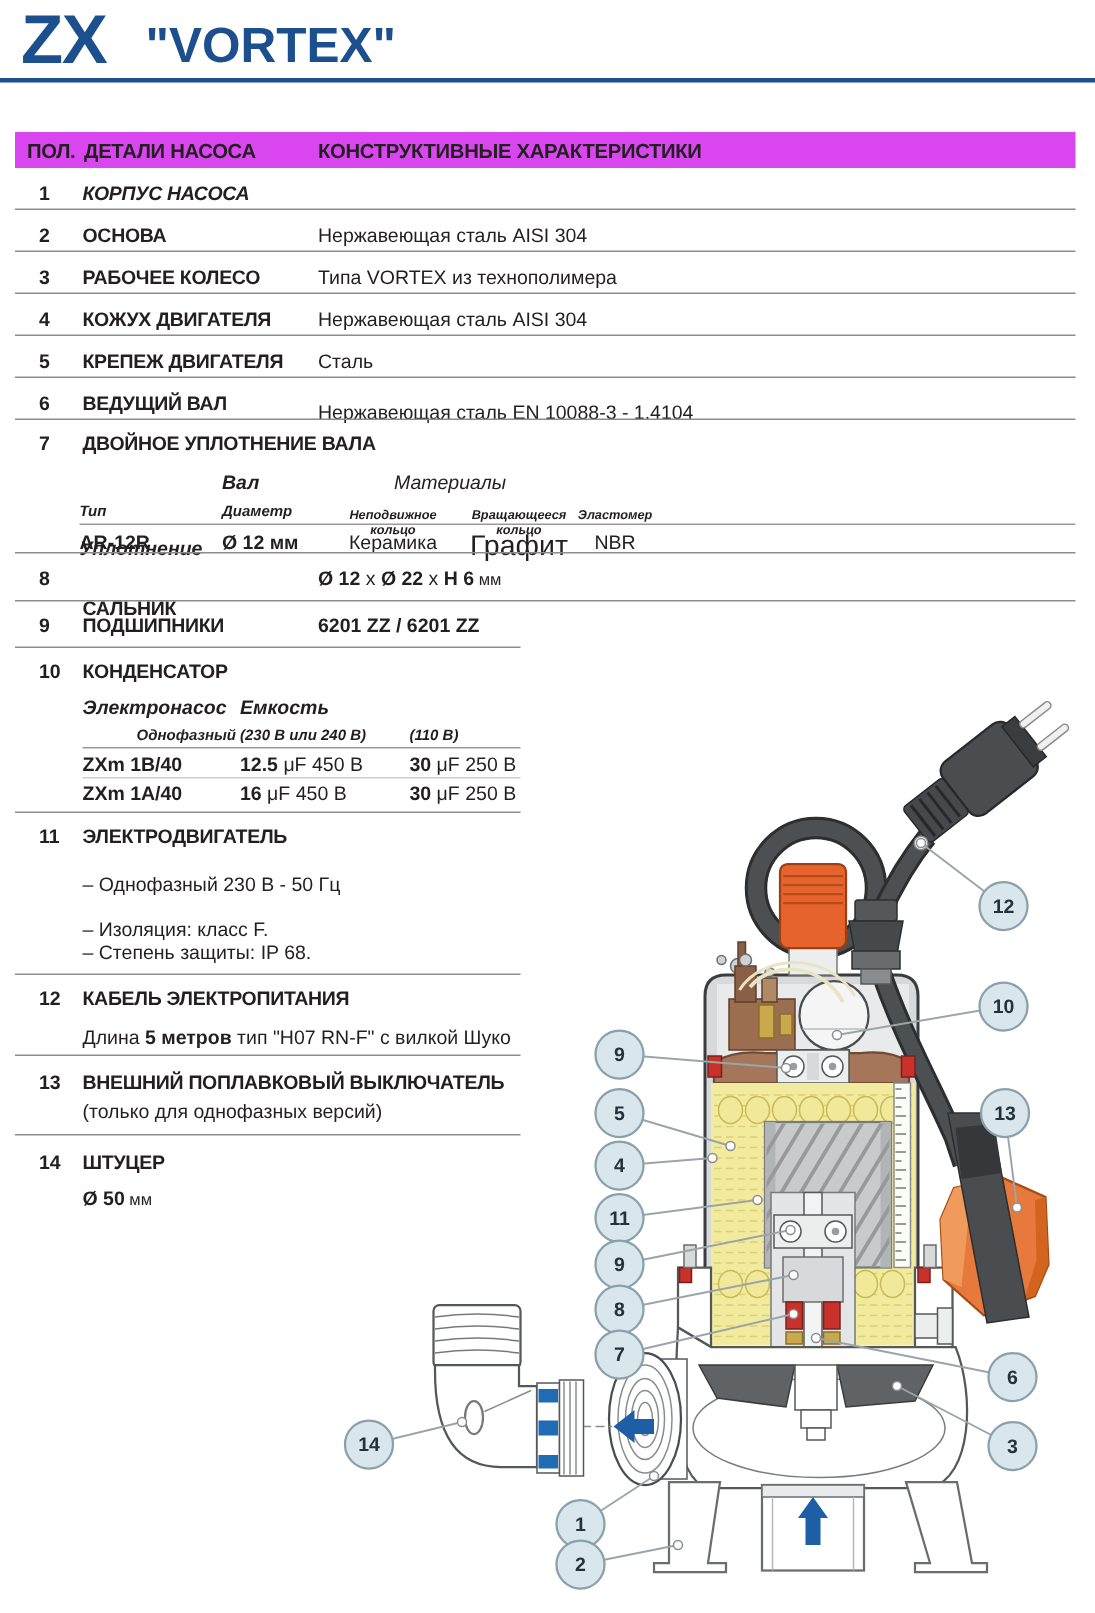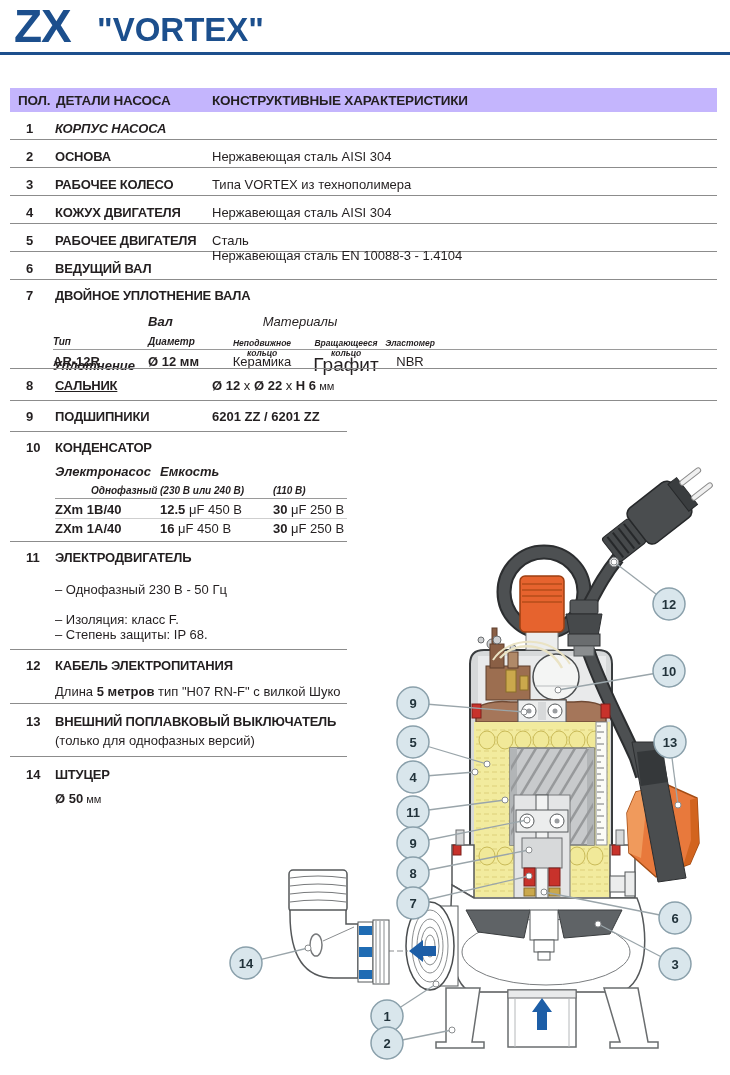--- a/index.html
+++ b/index.html
@@ -1,21 +1,21 @@
 <!DOCTYPE html>
 <html><head>
 <meta charset="utf-8">
 <style>
   html,body{margin:0;padding:0;background:#fff;}
   .page{position:relative;width:730px;height:1075px;background:#fff;overflow:hidden;
         font-family:"Liberation Sans","DejaVu Sans",sans-serif;color:#231f20;}
   .abs{position:absolute;white-space:nowrap;}
   .brand{color:#1c4f8d;font-weight:bold;letter-spacing:-1px;}
   .rule{position:absolute;left:0;width:730px;height:3px;background:#1c4f8d;}
-  .thead{position:absolute;left:10px;width:707px;height:24px;background:#c4b5fd;text-decoration:underline;}
+  .thead{position:absolute;left:10px;width:707px;height:24px;background:#d946ef;text-decoration:underline;}
   .thead span{position:absolute;top:5px;font-weight:bold;font-size:13.5px;letter-spacing:-0.2px;}
   .num{position:absolute;left:26px;font-weight:bold;font-size:13px;}
   .lbl{position:absolute;left:55px;font-weight:bold;font-size:13px;letter-spacing:-0.2px;}
   .val{position:absolute;left:212px;font-size:13px;}
   .dv{position:absolute;left:10px;width:707px;border-top:1px solid #8c8c8c;height:0;}
   .dv.short{width:337px;}
   .bi{font-style:italic;font-weight:bold;font-size:13px;position:absolute;}
   .si{font-style:italic;font-weight:bold;font-size:10px;position:absolute;}
   .ti{font-style:italic;font-weight:bold;font-size:8.5px;position:absolute;}
   .ctr{text-align:center;}
@@ -53,27 +53,27 @@
   <span class="lbl" style="top:177px;">РАБОЧЕЕ КОЛЕСО</span>
   <span class="val" style="top:177px;">Типа VORTEX из технополимера</span>
   <div class="dv" style="top:195px;"></div>
 
   <span class="num" style="top:205px;">4</span>
   <span class="lbl" style="top:205px;">КОЖУХ ДВИГАТЕЛЯ</span>
   <span class="val" style="top:205px;">Нержавеющая сталь AISI 304</span>
   <div class="dv" style="top:223px;"></div>
 
   <span class="num" style="top:233px;">5</span>
-  <span class="lbl" style="top:233px;">РАБОЧЕЕ ДВИГАТЕЛЯ</span>
+  <span class="lbl" style="top:233px;">КРЕПЕЖ ДВИГАТЕЛЯ</span>
   <span class="val" style="top:233px;">Сталь</span>
   <div class="dv" style="top:251px;"></div>
 
   <span class="num" style="top:261px;">6</span>
   <span class="lbl" style="top:261px;">ВЕДУЩИЙ ВАЛ</span>
-  <span class="val" style="top:248px;">Нержавеющая сталь EN 10088-3 - 1.4104</span>
+  <span class="val" style="top:267px;">Нержавеющая сталь EN 10088-3 - 1.4104</span>
   <div class="dv" style="top:279px;"></div>
 
   <span class="num" style="top:288px;">7</span>
   <span class="lbl" style="top:288px;">ДВОЙНОЕ УПЛОТНЕНИЕ ВАЛА</span>
 
   <span class="bi" style="left:53px;top:314px;margin-top:44px;">Уплотнение</span>
   <span class="bi" style="left:148px;top:314px;">Вал</span>
   <span class="bi ctr" style="left:240px;top:314px;width:120px;font-weight:normal;">Материалы</span>
   <span class="si" style="left:53px;top:336px;">Тип</span>
   <span class="si" style="left:148px;top:336px;">Диаметр</span>
@@ -82,21 +82,21 @@
   <span class="ti ctr" style="left:375px;top:338px;width:70px;">Эластомер</span>
   <div class="thin" style="left:53px;top:349px;width:664px;"></div>
   <span class="abs b" style="left:53px;top:354px;font-size:13px;">AR-12R</span>
   <span class="abs b" style="left:148px;top:354px;font-size:13px;">Ø 12 мм</span>
   <span class="abs ctr" style="left:218px;top:354px;width:88px;font-size:13px;">Керамика</span>
   <span class="abs ctr" style="left:305px;top:354px;width:82px;font-size:19px;">Графит</span>
   <span class="abs ctr" style="left:375px;top:354px;width:70px;font-size:13px;">NBR</span>
   <div class="dv" style="top:368px;"></div>
 
   <span class="num" style="top:378px;">8</span>
-  <span class="lbl" style="top:378px;text-decoration:underline;">САЛЬНИК</span>
+  <span class="lbl" style="top:398px;">САЛЬНИК</span>
   <span class="val" style="top:378px;"><span class="b">Ø 12</span><span> x </span><span class="b">Ø 22</span><span> x </span><span class="b">H 6</span><span style="font-size:11px;"> мм</span></span>
   <div class="dv" style="top:400px;"></div>
 
   <span class="num" style="top:409px;">9</span>
   <span class="lbl" style="top:409px;">ПОДШИПНИКИ</span>
   <span class="val b" style="top:409px;">6201 ZZ / 6201 ZZ</span>
   <div class="dv short" style="top:431px;"></div>
 
   <span class="num" style="top:440px;">10</span>
   <span class="lbl" style="top:440px;">КОНДЕНСАТОР</span>

